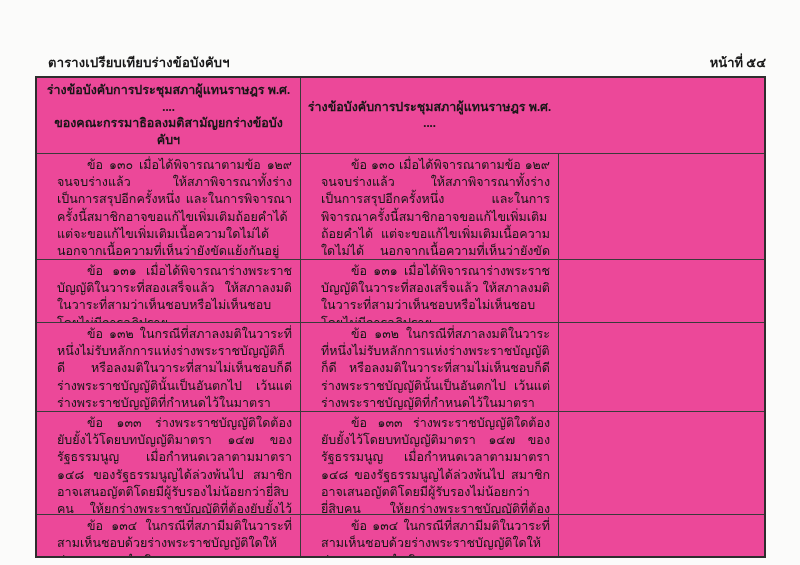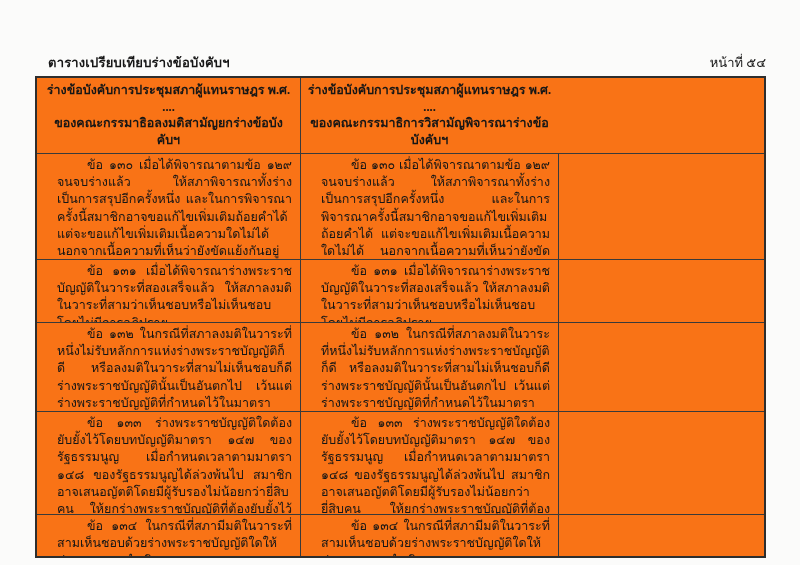--- a/index.html
+++ b/index.html
@@ -16,28 +16,28 @@
   .topbar {
     position: absolute;
     left: 48px; right: 34px; top: 52px;
     display: flex;
     justify-content: space-between;
     align-items: flex-end;
     font-size: 13px;
     font-weight: bold;
   }
   .doc-title { letter-spacing: 0.2px; }
-  .page-no { font-weight: normal; }
+  .page-no { font-weight: bold; }
 
   .cmp-table {
     position: absolute;
     left: 35px; top: 76px;
     width: 731px;
     border: 2px solid #2e2e2e;
-    background: #f97316;
+    background: #ec4899;
   }
   .t-row {
     display: grid;
     grid-template-columns: 263px 258px 1fr;
     border-top: 1px solid #3a3a3a;
   }
   .t-row.header { border-top: none; }
   .cell {
     border-left: 1px solid #3a3a3a;
     padding: 3px 8px 2px 20px;
@@ -79,21 +79,20 @@
 
   <div class="cmp-table">
 
     <div class="t-row header">
       <div class="cell">
         <p>ร่างข้อบังคับการประชุมสภาผู้แทนราษฎร พ.ศ. ....</p>
         <p>ของคณะกรรมาธิอลงมติสามัญยกร่างข้อบังคับฯ</p>
       </div>
       <div class="cell">
         <p>ร่างข้อบังคับการประชุมสภาผู้แทนราษฎร พ.ศ. ....</p>
-        <p>ของคณะกรรมาธิการวิสามัญพิจารณาร่างข้อบังคับฯ</p>
       </div>
     </div>
 
     <div class="t-row row-1">
       <div class="cell">
           <p>ข้อ ๑๓๐  เมื่อได้พิจารณาตามข้อ ๑๒๙ จนจบร่างแล้ว ให้สภาพิจารณาทั้งร่างเป็นการสรุปอีกครั้งหนึ่ง และในการพิจารณาครั้งนี้สมาชิกอาจขอแก้ไขเพิ่มเติมถ้อยคำได้ แต่จะขอแก้ไขเพิ่มเติมเนื้อความใดไม่ได้ นอกจากเนื้อความที่เห็นว่ายังขัดแย้งกันอยู่</p>
         </div>
       <div class="cell">
           <p>ข้อ ๑๓๐  เมื่อได้พิจารณาตามข้อ ๑๒๙ จนจบร่างแล้ว ให้สภาพิจารณาทั้งร่างเป็นการสรุปอีกครั้งหนึ่ง และในการพิจารณาครั้งนี้สมาชิกอาจขอแก้ไขเพิ่มเติมถ้อยคำได้ แต่จะขอแก้ไขเพิ่มเติมเนื้อความใดไม่ได้ นอกจากเนื้อความที่เห็นว่ายังขัดแย้งกันอยู่</p>
         </div>

